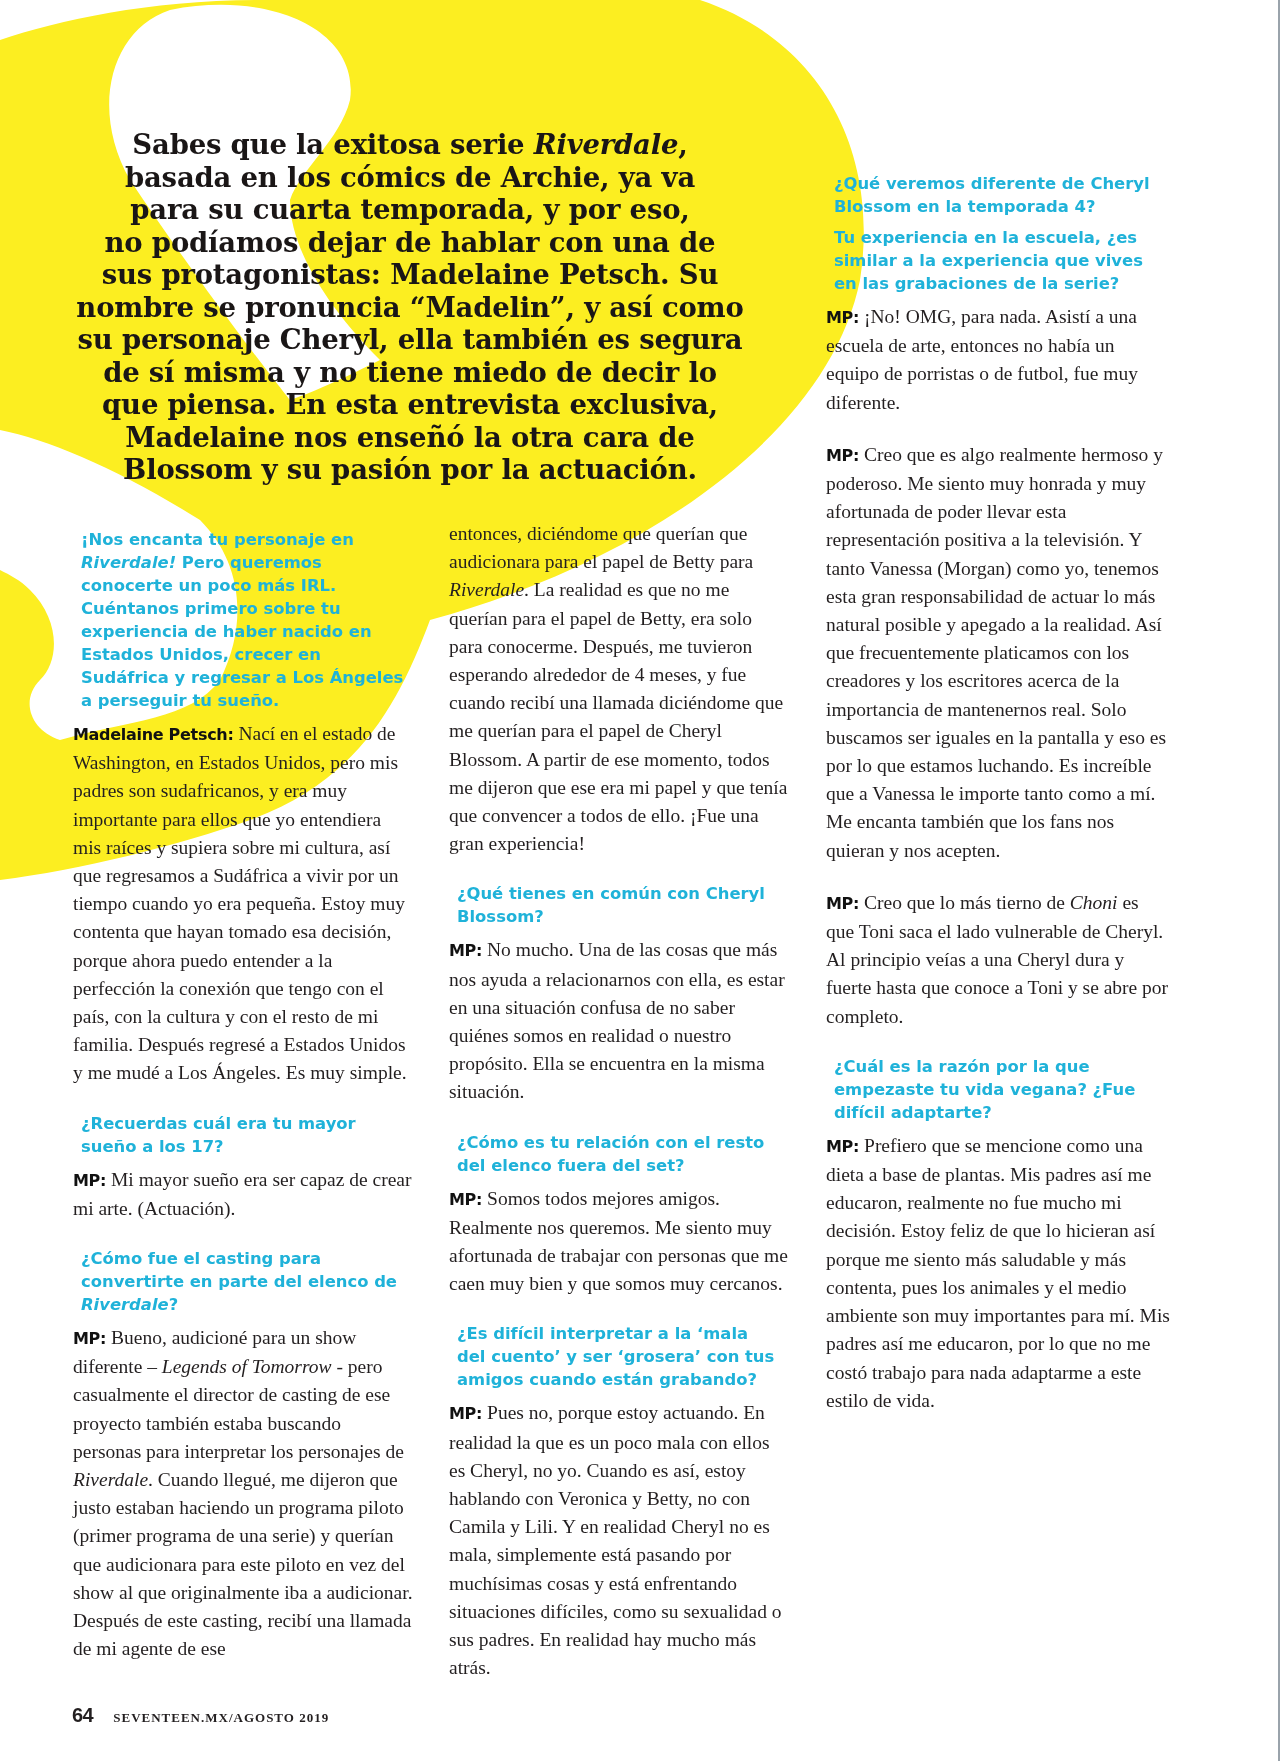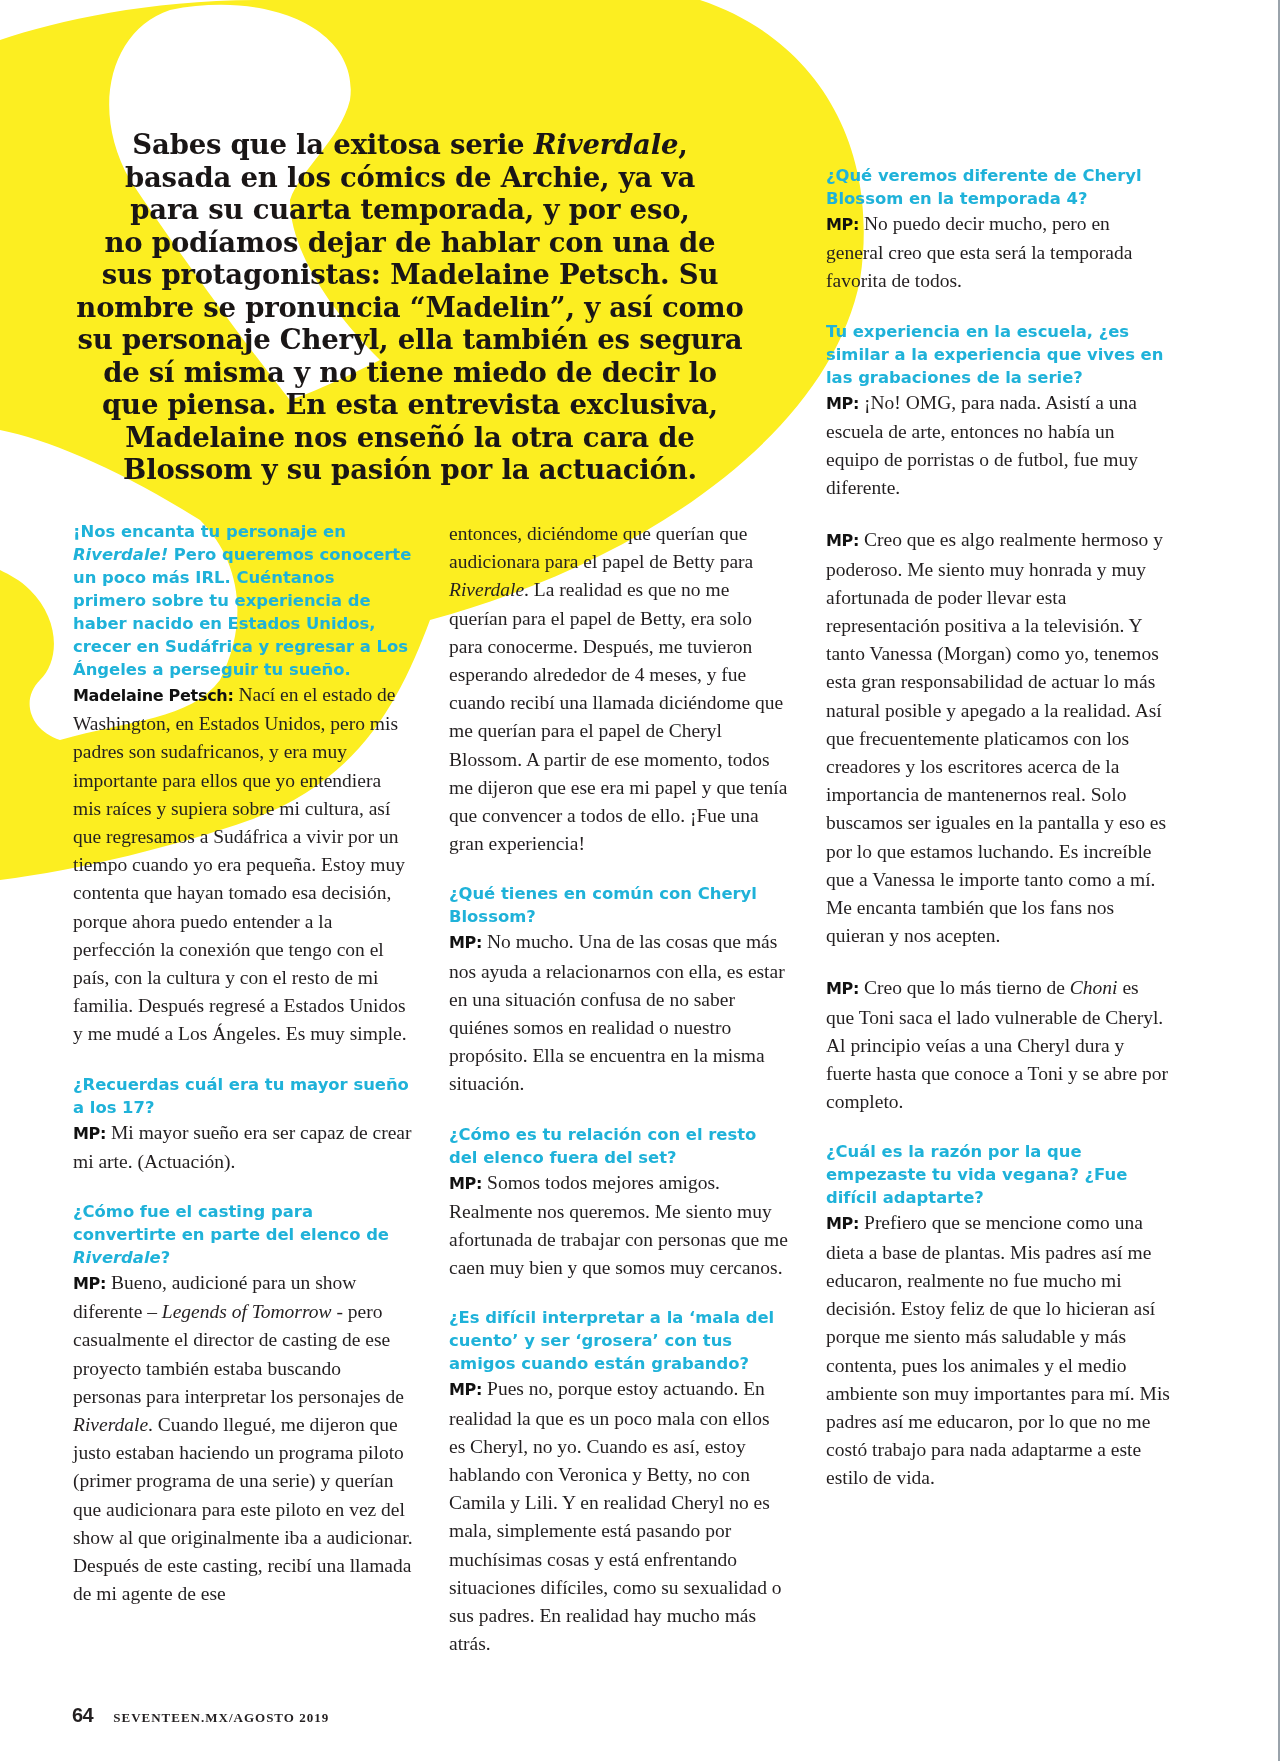--- a/index.html
+++ b/index.html
@@ -14,21 +14,21 @@
     letter-spacing: -0.2px;
   }
   .intro .line { display: block; white-space: nowrap; }
   .intro i { font-style: italic; }
   .col { position: absolute; font-family: "Liberation Serif", serif; font-size: 19.5px; line-height: 28.2px; color: #231f20; }
   .col1 { left: 73px; top: 520px; width: 340px; }
   .col2 { left: 449px; top: 520px; width: 340px; }
   .col3 { left: 826px; top: 164px; width: 345px; }
   .q {
     font-family: "DejaVu Sans", sans-serif; font-weight: bold;
-    font-size: 16.4px; line-height: 23px; color: #1fb2d9; margin: 0;
+    font-size: 16.4px; line-height: 23px; color: #1fb2d9; margin: 8px;
   }
   .q i { font-style: italic; }
   .a { margin: 0 0 24px 0; }
   .spk { font-family: "DejaVu Sans", sans-serif; font-weight: bold; font-size: 16px; color: #111; letter-spacing: -0.3px; }
   .a i { font-style: italic; }
   .footer { position: absolute; left: 72px; top: 1704px; font-family: "Liberation Serif", serif; color: #231f20; display: flex; align-items: baseline; gap: 20px; }
   .pgnum { font-family: "Liberation Sans", sans-serif; font-weight: bold; font-size: 20px; letter-spacing: -0.5px; }
   .source { font-size: 13px; letter-spacing: 1px; font-weight: bold; }
 </style>
 </head>
@@ -98,21 +98,20 @@
 
     <p class="q">¿Cómo es tu relación con el resto del elenco fuera del set?</p>
     <p class="a"><span class="spk">MP:</span><span> Somos todos mejores amigos. Realmente nos queremos. Me siento muy afortunada de trabajar con personas que me caen muy bien y que somos muy cercanos.</span></p>
 
     <p class="q">¿Es difícil interpretar a la ‘mala del cuento’ y ser ‘grosera’ con tus amigos cuando están grabando?</p>
     <p class="a"><span class="spk">MP:</span><span> Pues no, porque estoy actuando. En realidad la que es un poco mala con ellos es Cheryl, no yo. Cuando es así, estoy hablando con Veronica y Betty, no con Camila y Lili. Y en realidad Cheryl no es mala, simplemente está pasando por muchísimas cosas y está enfrentando situaciones difíciles, como su sexualidad o sus padres. En realidad hay mucho más atrás.</span></p>
   </div>
 
   <div class="col col3">
     <p class="q">¿Qué veremos diferente de Cheryl Blossom en la temporada 4?</p>
-    <p class="a"><span class="spk">MP:</span><span> No puedo decir mucho, pero en general creo que esta será la temporada favorita de todos.</span></p>
 
     <p class="q">Tu experiencia en la escuela, ¿es similar a la experiencia que vives en las grabaciones de la serie?</p>
     <p class="a"><span class="spk">MP:</span><span> ¡No! OMG, para nada. Asistí a una escuela de arte, entonces no había un equipo de porristas o de futbol, fue muy diferente.</span></p>
 
     <p class="a"><span class="spk">MP:</span><span> Creo que es algo realmente hermoso y poderoso. Me siento muy honrada y muy afortunada de poder llevar esta representación positiva a la televisión. Y tanto Vanessa (Morgan) como yo, tenemos esta gran responsabilidad de actuar lo más natural posible y apegado a la realidad. Así que frecuentemente platicamos con los creadores y los escritores acerca de la importancia de mantenernos real. Solo buscamos ser iguales en la pantalla y eso es por lo que estamos luchando. Es increíble que a Vanessa le importe tanto como a mí. Me encanta también que los fans nos quieran y nos acepten.</span></p>
 
     <p class="a"><span class="spk">MP:</span><span> Creo que lo más tierno de </span><i>Choni</i><span> es que Toni saca el lado vulnerable de Cheryl. Al principio veías a una Cheryl dura y fuerte hasta que conoce a Toni y se abre por completo.</span></p>
 
     <p class="q">¿Cuál es la razón por la que empezaste tu vida vegana? ¿Fue difícil adaptarte?</p>
     <p class="a"><span class="spk">MP:</span><span> Prefiero que se mencione como una dieta a base de plantas. Mis padres así me educaron, realmente no fue mucho mi decisión. Estoy feliz de que lo hicieran así porque me siento más saludable y más contenta, pues los animales y el medio ambiente son muy importantes para mí. Mis padres así me educaron, por lo que no me costó trabajo para nada adaptarme a este estilo de vida.</span></p>

